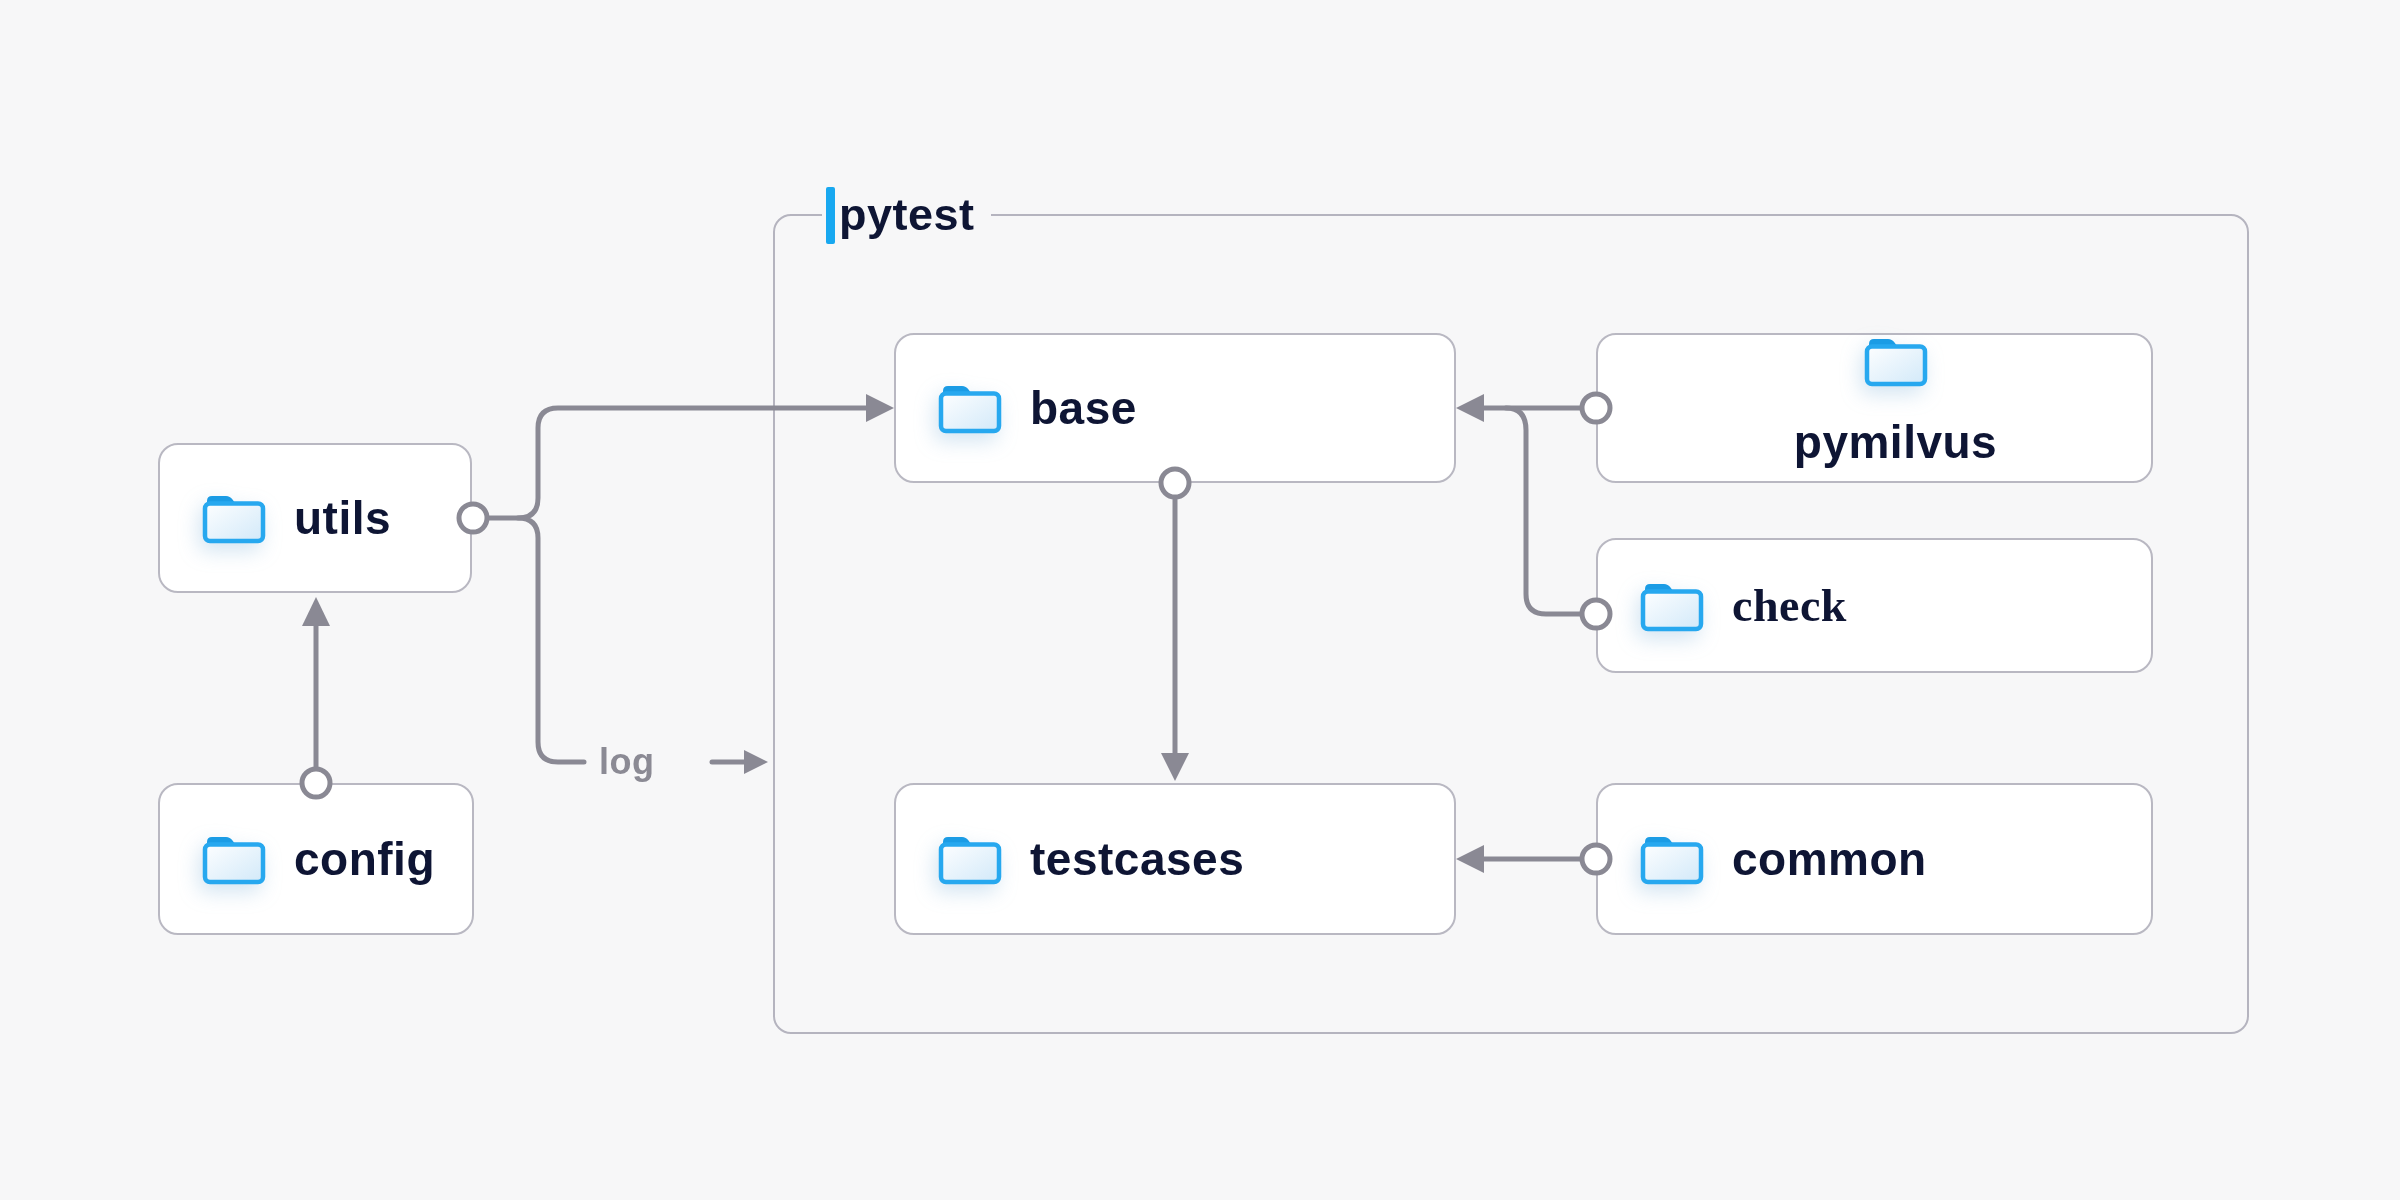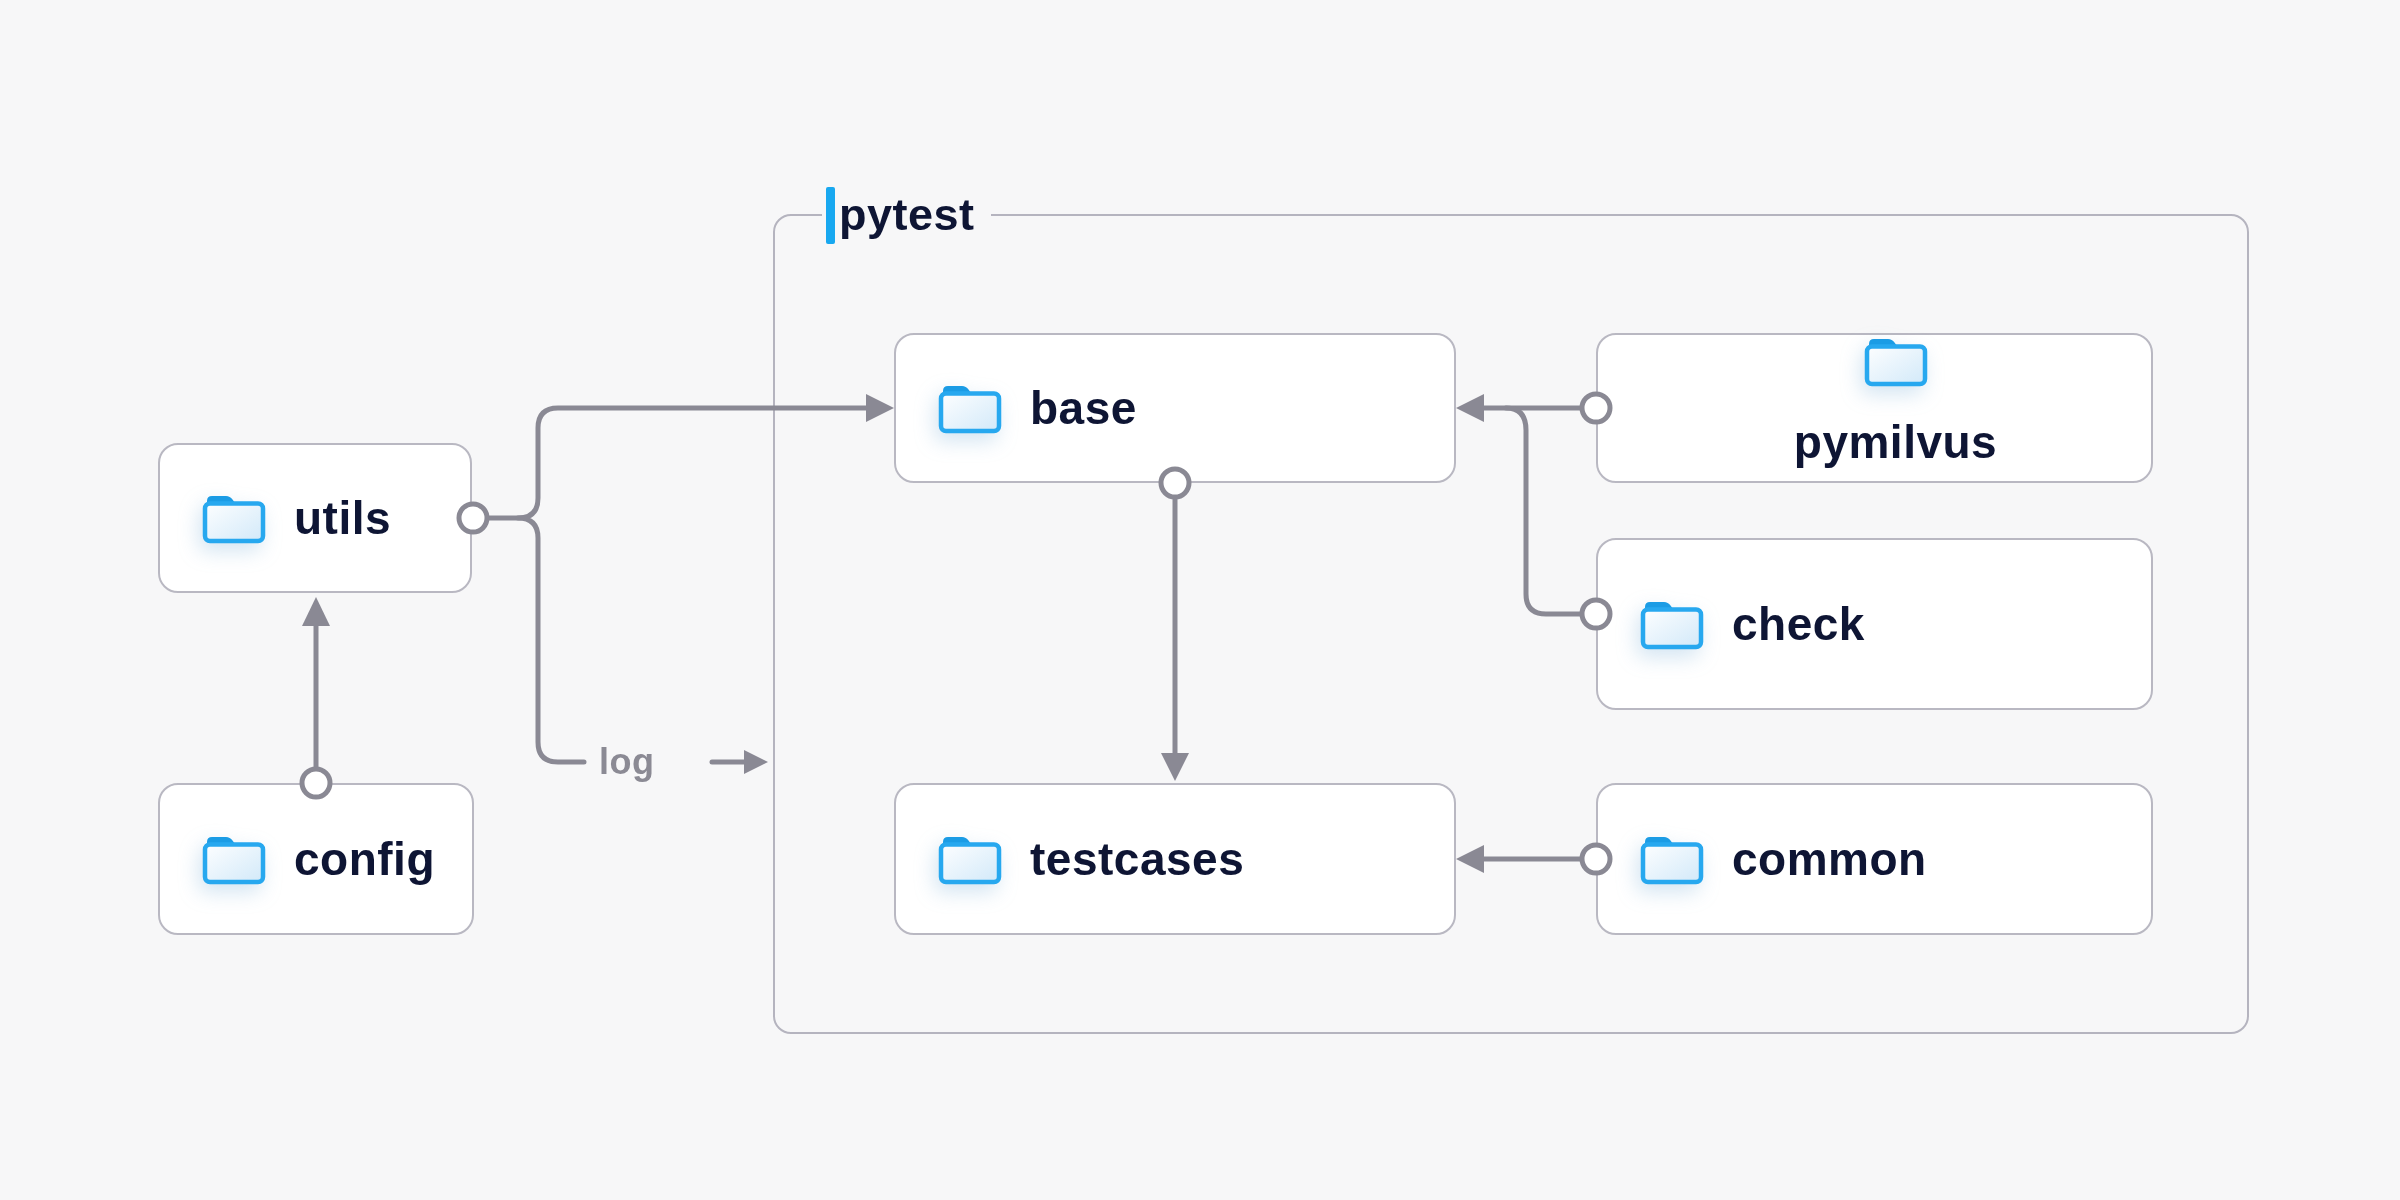--- a/index.html
+++ b/index.html
@@ -70,21 +70,21 @@
   .node svg.folder {
     width: 64px; height: 52px;
     flex: 0 0 auto;
     filter: drop-shadow(-4px 8px 10px rgba(100, 160, 210, 0.28));
   }
 
   #node-utils     { left: 158px;  top: 443px; width: 314px; height: 150px; }
   #node-config    { left: 158px;  top: 783px; width: 316px; height: 152px; }
   #node-base      { left: 894px;  top: 333px; width: 562px; height: 150px; }
   #node-pymilvus  { left: 1596px; top: 333px; width: 557px; height: 150px; flex-direction: column; }
-  #node-check     { left: 1596px; top: 538px; width: 557px; height: 172px; }
+  #node-check     { left: 1596px; top: 538px; width: 557px; height: 135px; font-family: Liberation Serif, serif; }
   #node-testcases { left: 894px;  top: 783px; width: 562px; height: 152px; }
   #node-common    { left: 1596px; top: 783px; width: 557px; height: 152px; }
 
   
   #connector-layer {
     position: absolute;
     left: 0; top: 0;
     width: 2400px; height: 1200px;
     z-index: 3;
     pointer-events: none;

